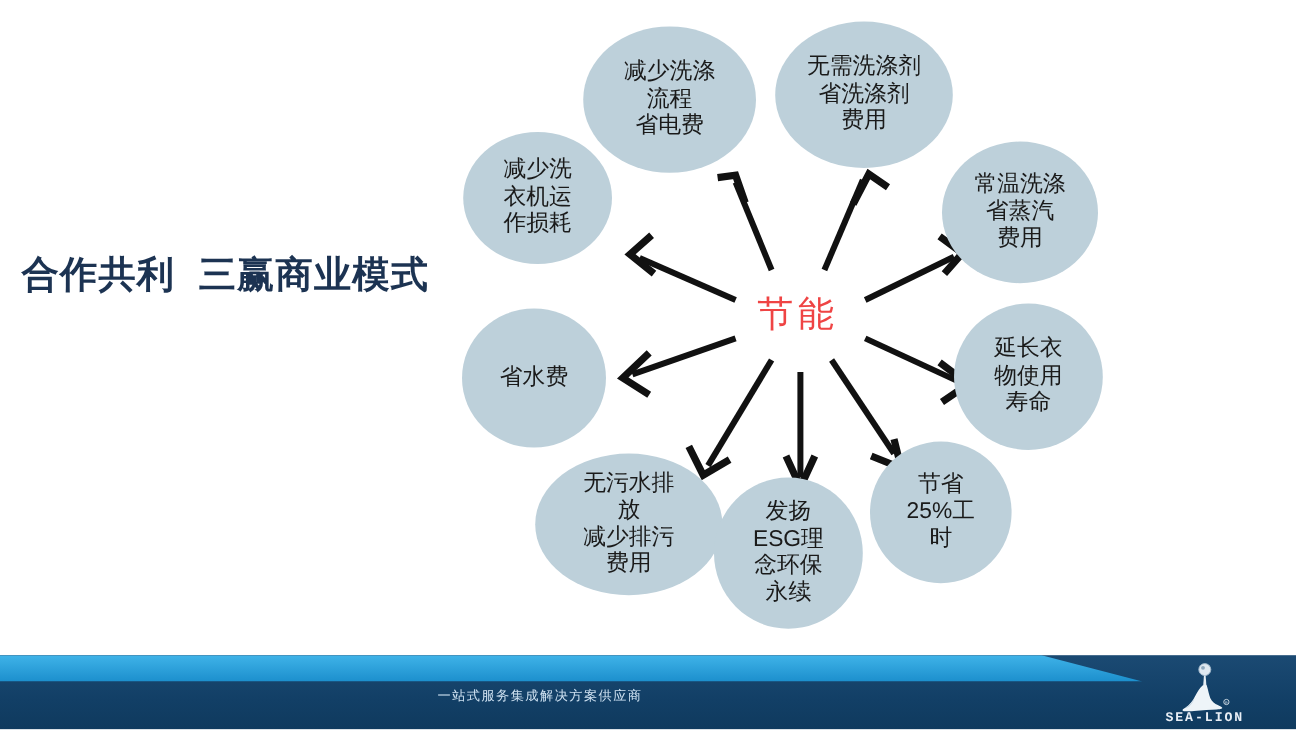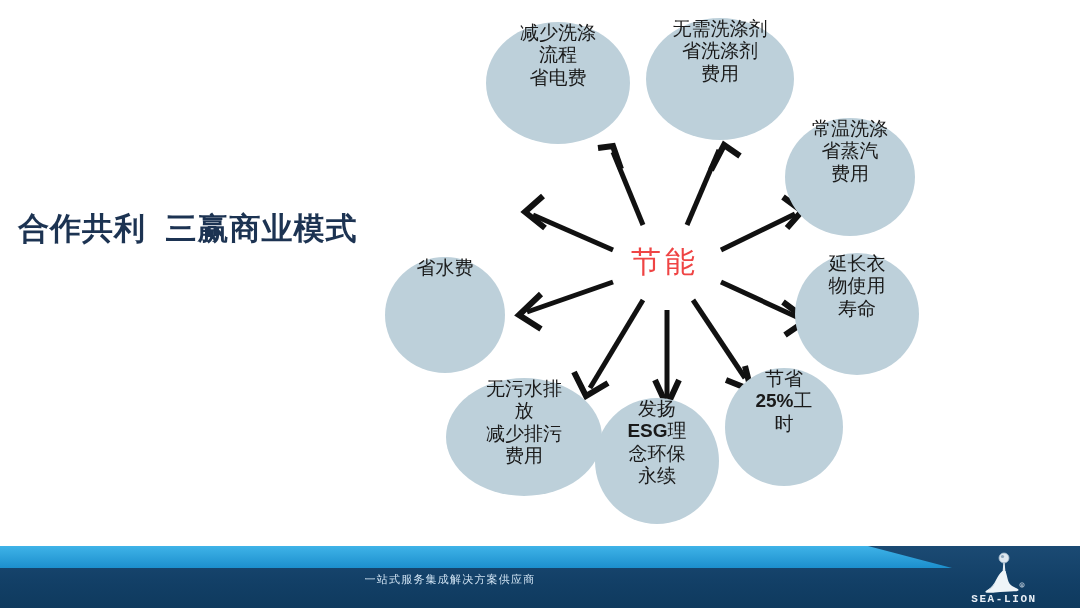--- a/index.html
+++ b/index.html
@@ -48,33 +48,34 @@
     width: 620px;
     height: 545px;
     pointer-events: none;
   }
 
   .bubble {
     position: absolute;
     background: #bdd0da;
     border-radius: 50%;
     display: flex;
+    align-items: center;
     justify-content: center;
     text-align: center;
     color: #1a1a1a;
     font-family: "Liberation Serif", "DejaVu Serif", serif;
     line-height: 1.18;
     box-sizing: border-box;
   }
   .bubble .txt {
     display: block;
     padding: 0 6px;
     width: 100%;
   }
-  .bubble b { font-family: "Liberation Sans", "DejaVu Sans", sans-serif; font-weight: 700; }
+  .bubble b { font-family: "Liberation Sans", "DejaVu Sans", sans-serif; font-weight: 400; }
 
   
   #center-node {
     position: absolute;
     left: 210px;
     top: 232px;
     width: 200px;
     height: 60px;
     display: flex;
     align-items: center;
@@ -191,20 +192,23 @@
     <div id="center-node">节能</div>
 
     <div class="bubble b-top-left-inner">
       <span class="txt">减少洗涤<br>流程<br>省电费</span>
     </div>
 
     <div class="bubble b-top-right-inner">
       <span class="txt">无需洗涤剂<br>省洗涤剂<br>费用</span>
     </div>
 
+    <div class="bubble b-upper-left">
+      <span class="txt">减少洗<br>衣机运<br>作损耗</span>
+    </div>
 
     <div class="bubble b-upper-right">
       <span class="txt">常温洗涤<br>省蒸汽<br>费用</span>
     </div>
 
     <div class="bubble b-mid-right">
       <span class="txt">延长衣<br>物使用<br>寿命</span>
     </div>
 
     <div class="bubble b-mid-left">

